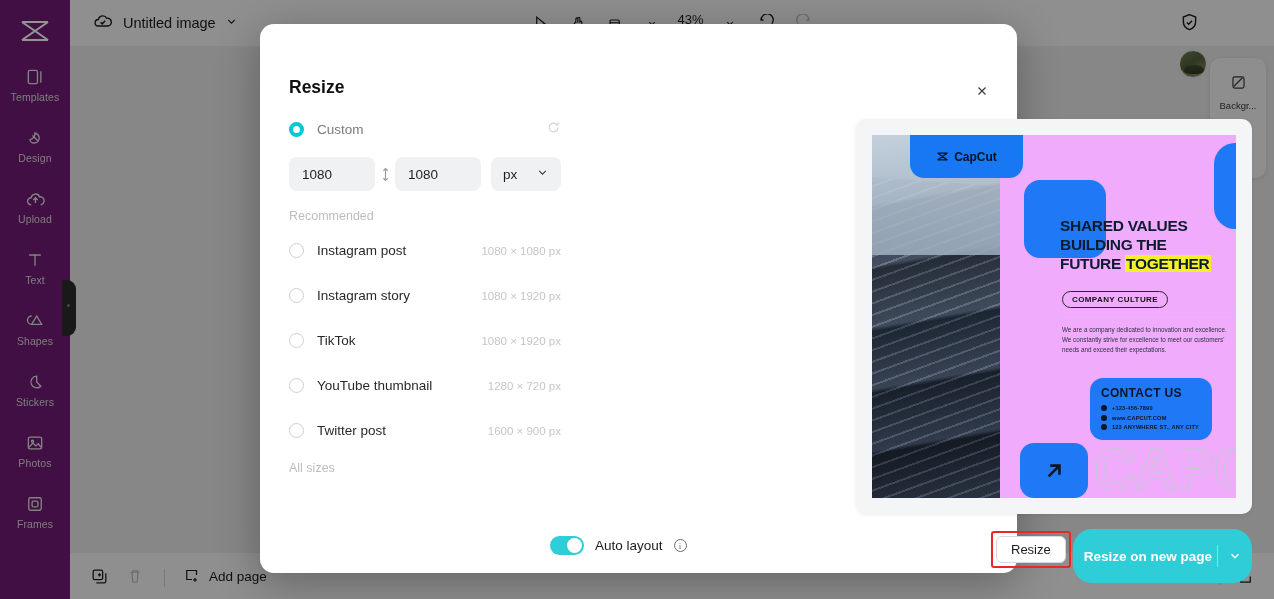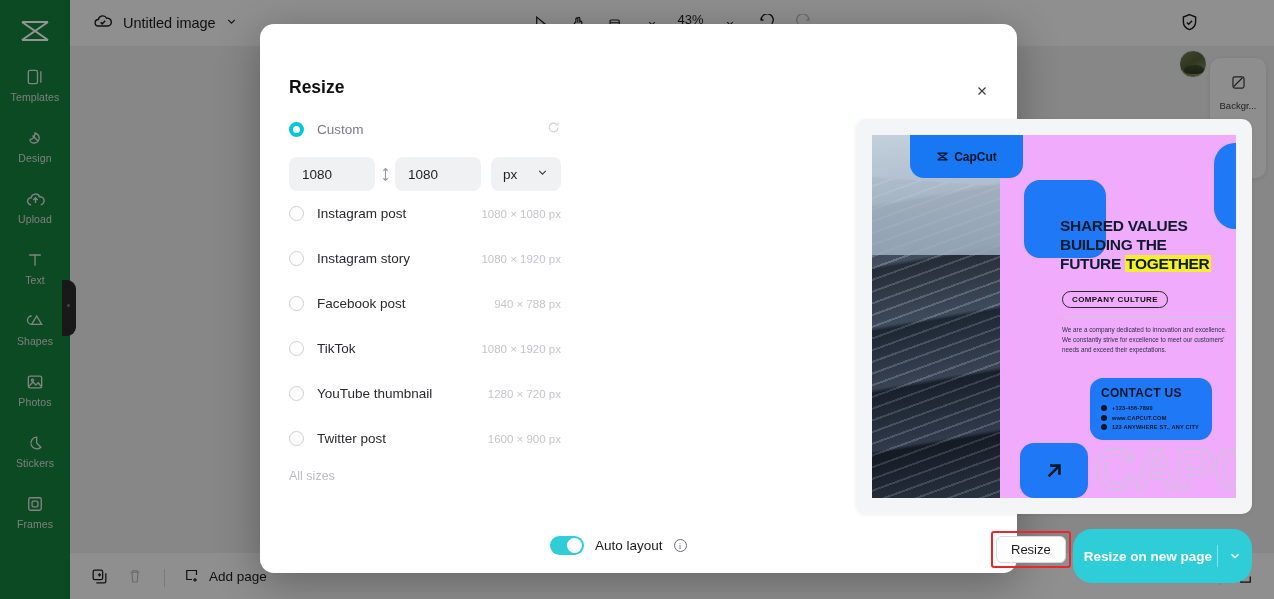--- a/index.html
+++ b/index.html
@@ -12,21 +12,21 @@
   }
 
   
   #app { position: absolute; inset: 0; }
 
   .dim { position: absolute; inset: 0; background: rgba(0,0,0,0.42); z-index: 50; pointer-events: none; }
 
   
   #rail {
     position: absolute; left: 0; top: 0; width: 70px; height: 599px;
-    background: #15803d; z-index: 5;
+    background: #701a75; z-index: 5;
     display: flex; flex-direction: column; align-items: center;
   }
   #rail .logo { margin-top: 14px; margin-bottom: 6px; width: 40px; height: 34px;
     display: flex; align-items: center; justify-content: center; }
   .rail-item {
     width: 70px; height: 61px; display: flex; flex-direction: column;
     align-items: center; justify-content: center; gap: 4px; cursor: pointer;
   }
   .rail-item .ic { width: 22px; height: 22px; display: flex; align-items: center; justify-content: center; }
   .rail-item .lb { font-size: 10.5px; color: #d9d9d9; letter-spacing: .1px; line-height: 1; }
@@ -298,35 +298,35 @@
           <path d="M14 6l6 10H8z"></path>
             <path d="M8 6a5 5 0 000 10"></path>
         </svg>
       </span>
       <span class="lb">Shapes</span>
     </div>
 
     <div class="rail-item">
       <span class="ic">
         <svg width="20" height="20" viewBox="0 0 24 24" fill="none" stroke="#e2e2e2" stroke-width="1.6">
+          <path d="M14 5a7 7 0 105 12l-5-5z"></path>
+        </svg>
+      </span>
+      <span class="lb">Stickers</span>
+    </div>
+
+    <div class="rail-item">
+      <span class="ic">
+        <svg width="20" height="20" viewBox="0 0 24 24" fill="none" stroke="#e2e2e2" stroke-width="1.6">
           <rect x="4" y="5" width="16" height="14" rx="2.2"></rect>
             <circle cx="9" cy="10" r="1.3"></circle>
             <path d="M5 17l4.5-5 3.5 3.5L16 13l3 4"></path>
         </svg>
       </span>
       <span class="lb">Photos</span>
-    </div>
-
-    <div class="rail-item">
-      <span class="ic">
-        <svg width="20" height="20" viewBox="0 0 24 24" fill="none" stroke="#e2e2e2" stroke-width="1.6">
-          <path d="M14 5a7 7 0 105 12l-5-5z"></path>
-        </svg>
-      </span>
-      <span class="lb">Stickers</span>
     </div>
 
     <div class="rail-item">
       <span class="ic">
         <svg width="20" height="20" viewBox="0 0 24 24" fill="none" stroke="#e2e2e2" stroke-width="1.6">
           <rect x="4.5" y="4.5" width="15" height="15" rx="2"></rect>
             <rect x="8.5" y="8.5" width="7" height="7" rx="1.4"></rect>
         </svg>
       </span>
       <span class="lb">Frames</span>
@@ -513,36 +513,32 @@
       <div id="unit-select">
         <span>px</span>
         <span>
           <svg width="13" height="13" viewBox="0 0 24 24" fill="none" stroke="#3a3a3e" stroke-width="2">
               <path d="M6 9l6 6 6-6"></path>
             </svg>
         </span>
       </div>
     </div>
 
+    <div class="section-head">Recommended</div>
 
     <div class="rec-list">
       <div class="radio-row rec">
         <span class="radio"></span>
         <span class="radio-label">Instagram post</span>
         <span class="size-val">1080 × 1080 px</span>
       </div>
       <div class="radio-row rec">
         <span class="radio"></span>
         <span class="radio-label">Instagram story</span>
         <span class="size-val">1080 × 1920 px</span>
-      </div>
-      <div class="radio-row rec">
-        <span class="radio"></span>
-        <span class="radio-label">Facebook post</span>
-        <span class="size-val">940 × 788 px</span>
       </div>
       <div class="radio-row rec">
         <span class="radio"></span>
         <span class="radio-label">TikTok</span>
         <span class="size-val">1080 × 1920 px</span>
       </div>
       <div class="radio-row rec">
         <span class="radio"></span>
         <span class="radio-label">YouTube thumbnail</span>
         <span class="size-val">1280 × 720 px</span>

